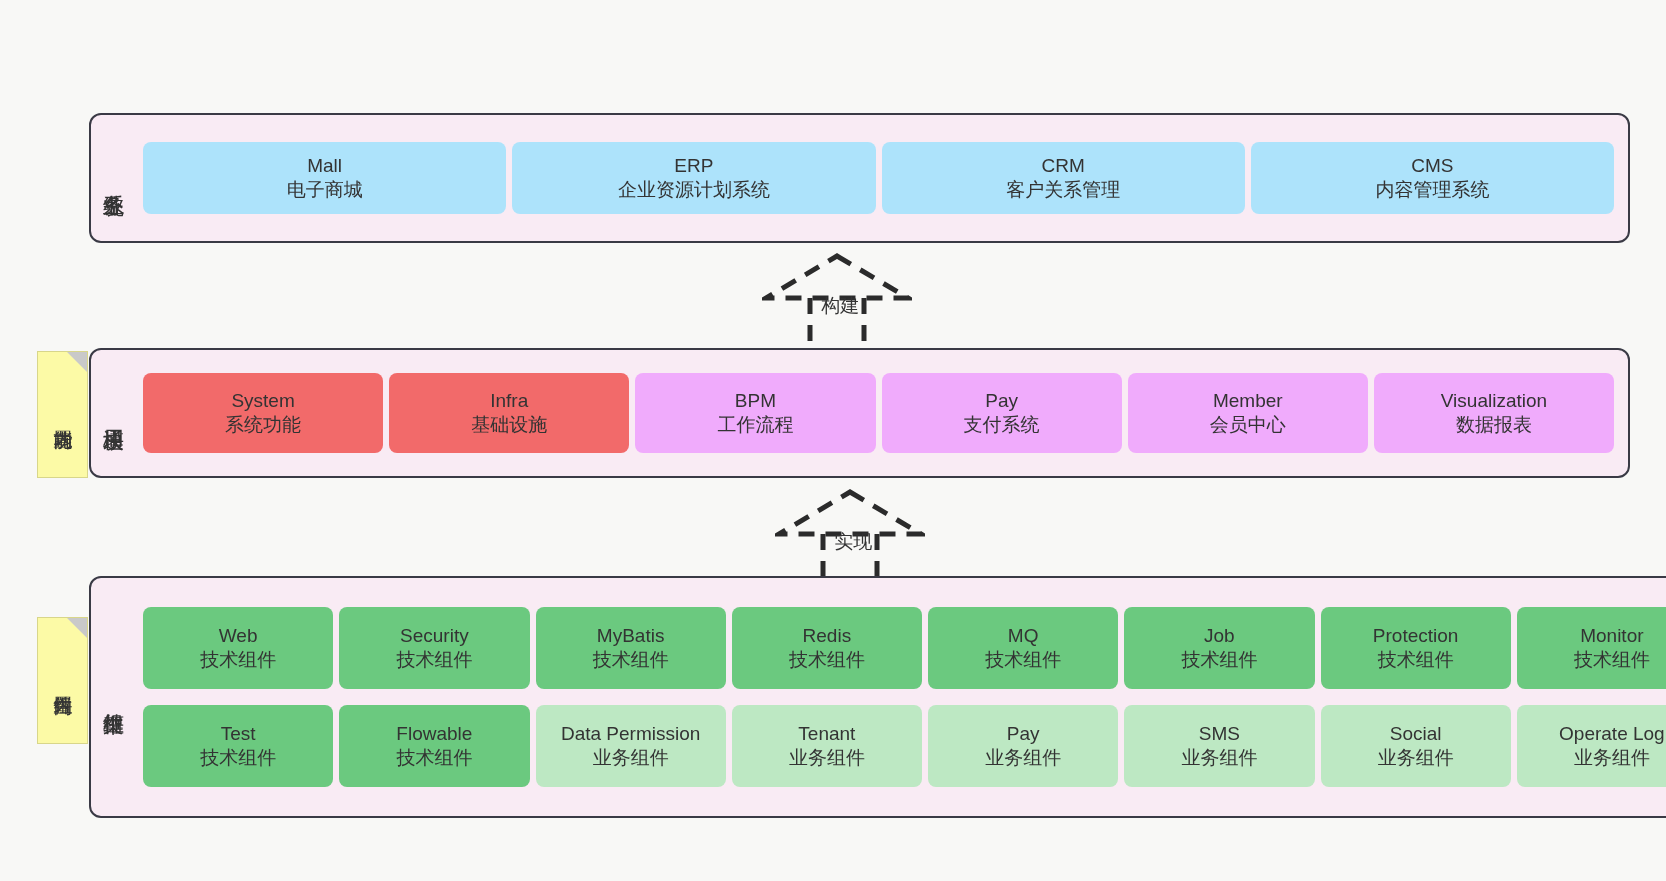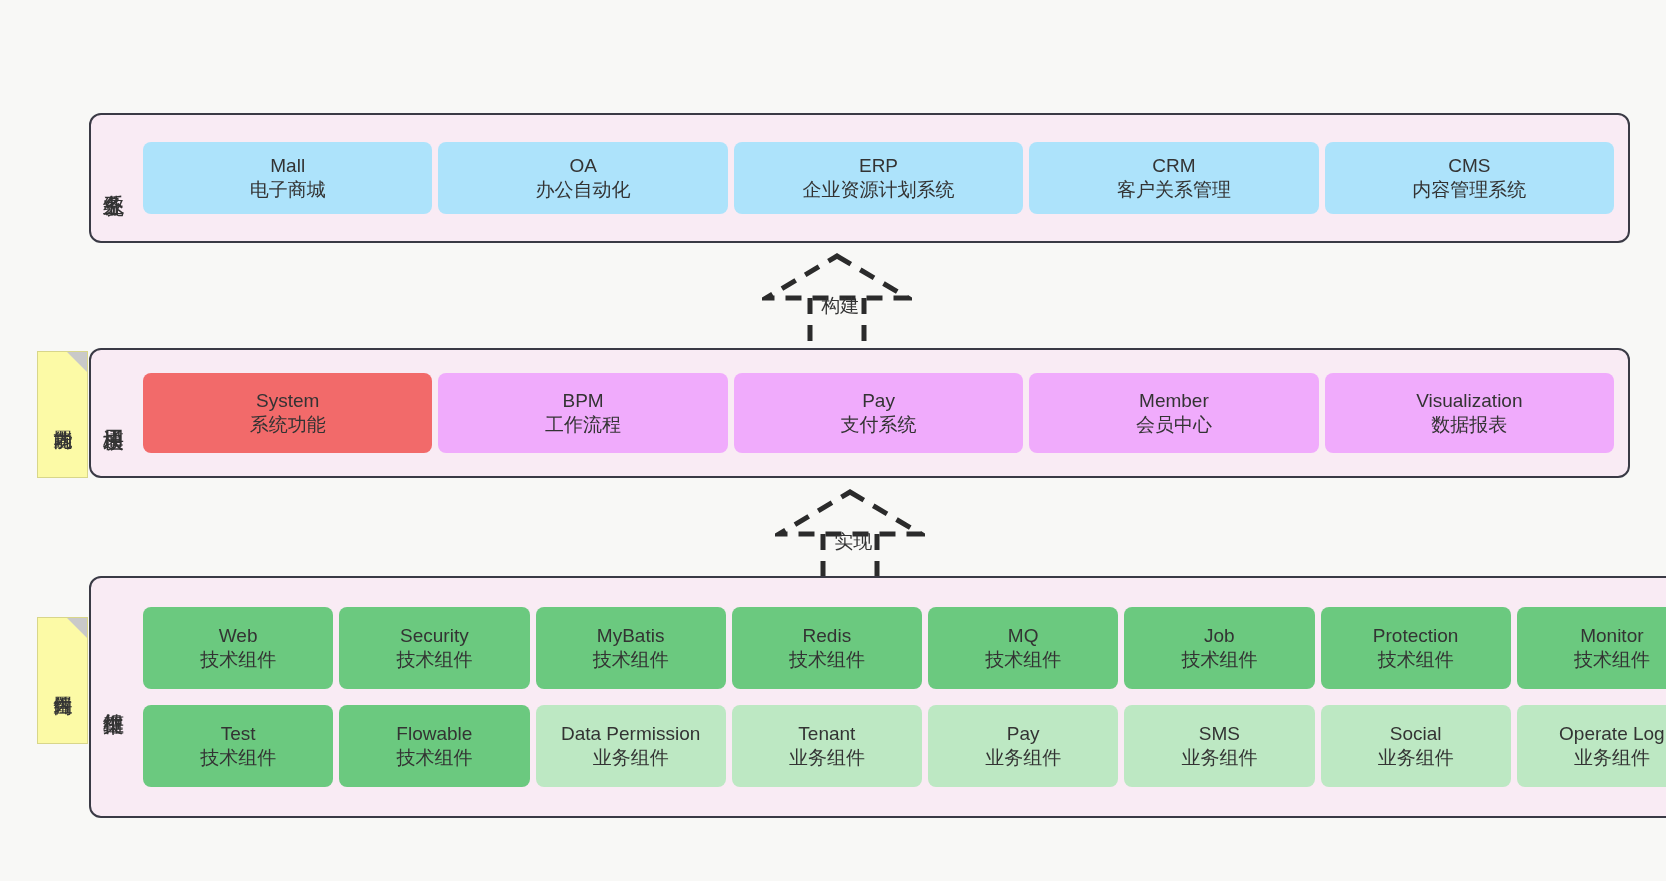--- a/index.html
+++ b/index.html
@@ -153,24 +153,20 @@
 
 <div class="layer" id="layer-business">
   <div class="layer-title">业务系统</div>
   <div class="layer-body">
     <div class="row">
       <div class="card c-blue">
         <span class="en">Mall</span>
         <span class="cn">电子商城</span>
       </div>
       <div class="card c-blue">
-        <span class="en">OA</span>
-        <span class="cn">办公自动化</span>
-      </div>
-      <div class="card c-blue">
         <span class="en">ERP</span>
         <span class="cn">企业资源计划系统</span>
       </div>
       <div class="card c-blue">
         <span class="en">CRM</span>
         <span class="cn">客户关系管理</span>
       </div>
       <div class="card c-blue">
         <span class="en">CMS</span>
         <span class="cn">内容管理系统</span>
@@ -192,20 +188,24 @@
   <span>内置功能</span>
 </div>
 <div class="layer" id="layer-common">
   <div class="layer-title">通用模块</div>
   <div class="layer-body">
     <div class="row">
       <div class="card c-red">
         <span class="en">System</span>
         <span class="cn">系统功能</span>
       </div>
+      <div class="card c-red">
+        <span class="en">Infra</span>
+        <span class="cn">基础设施</span>
+      </div>
       <div class="card c-pink">
         <span class="en">BPM</span>
         <span class="cn">工作流程</span>
       </div>
       <div class="card c-pink">
         <span class="en">Pay</span>
         <span class="cn">支付系统</span>
       </div>
       <div class="card c-pink">
         <span class="en">Member</span>

